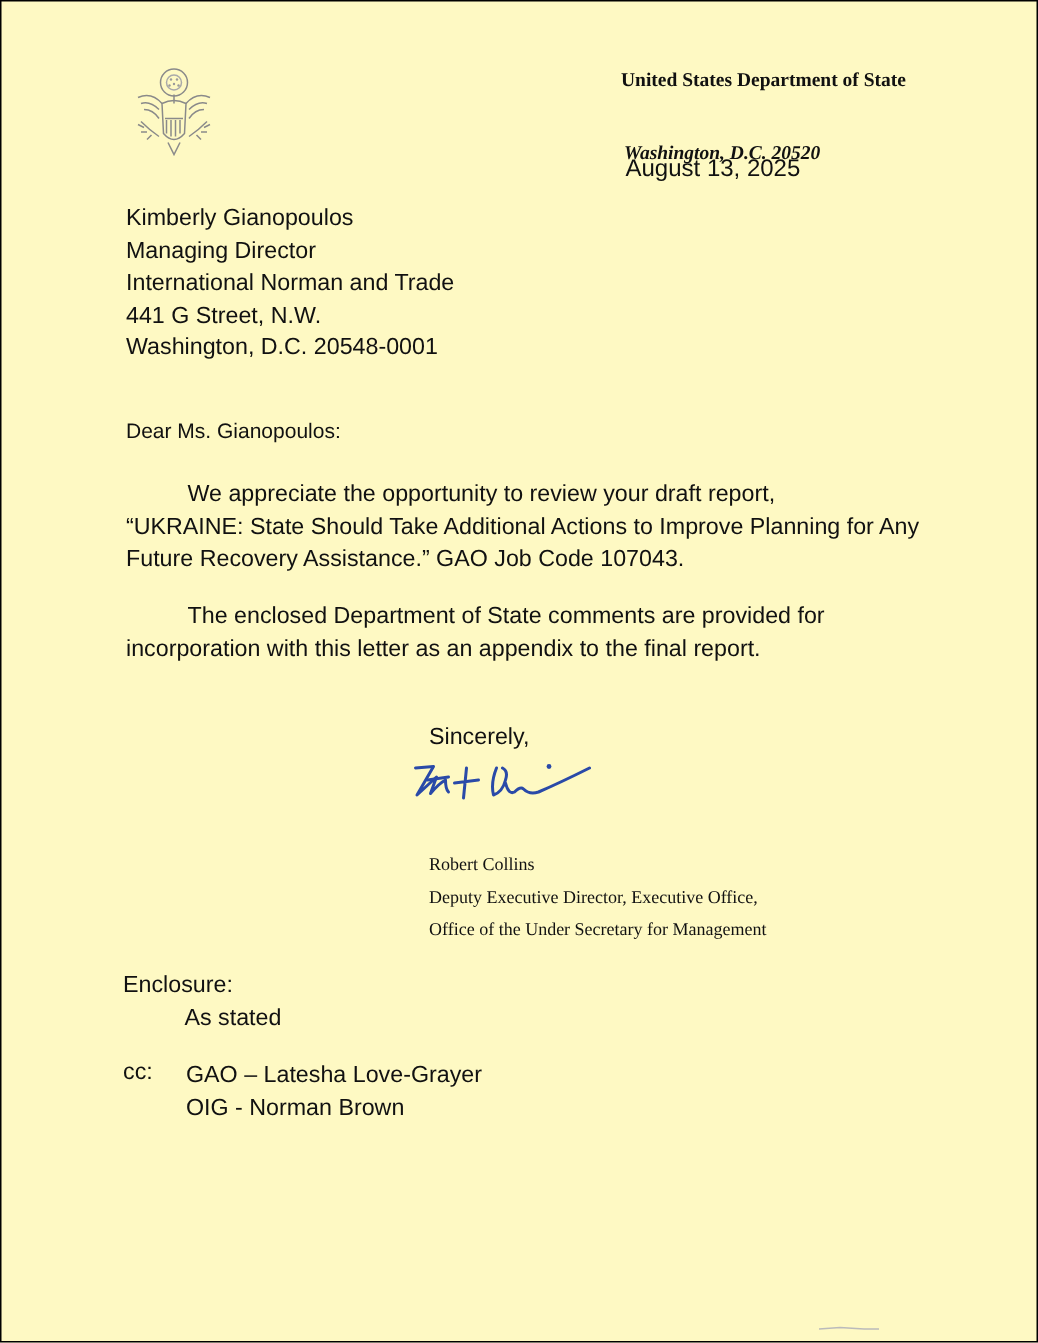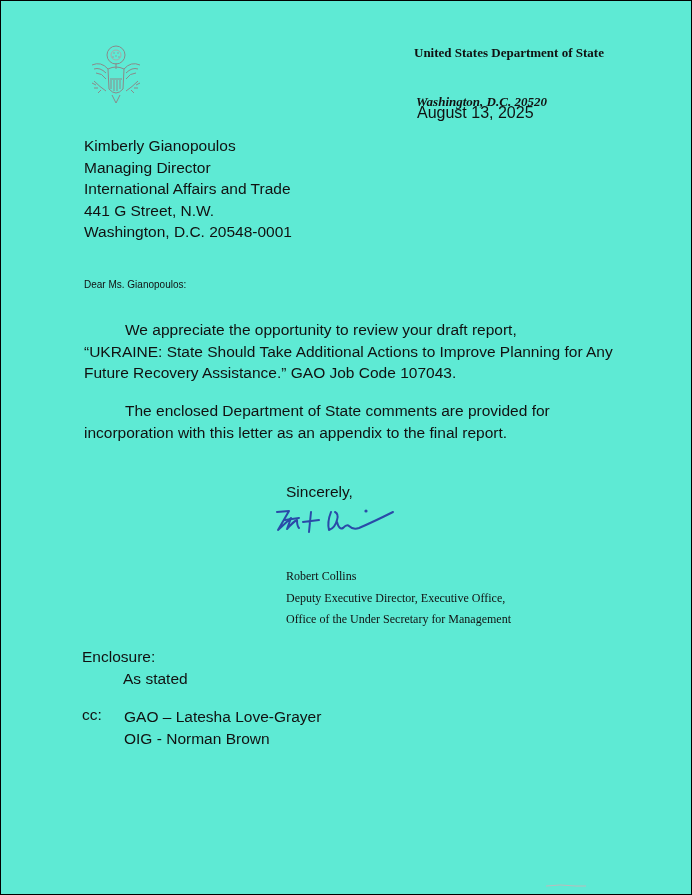--- a/index.html
+++ b/index.html
@@ -1,30 +1,30 @@
 <!DOCTYPE html>
 <html><head>
   <meta charset="utf-8">
   <style>
     html, body { margin: 0; padding: 0; background: #ffffff; }
     body { width: 692px; height: 895px; position: relative; overflow: hidden; }
     .page {
       position: absolute; left: 0; top: 0; width: 690px; height: 893px;
-      border: 1px solid #000; background: #5eead4;
+      border: 1px solid #000; background: #fef9c3;
     }
     .calibri { font-family: "Liberation Sans", sans-serif; color: #111; }
     .serif { font-family: "Liberation Serif", serif; color: #111; }
     .abs { position: absolute; white-space: nowrap; }
     .seal { position: absolute; left: 85px; top: 42px; width: 60px; height: 66px; }
     .dept { left: 413px; top: 44px; font-size: 13px; font-weight: bold; }
     .city { left: 415px; top: 77px; font-size: 13px; font-style: italic; font-weight: bold; margin-top: 16px; }
     .date { left: 416px; top: 103px; font-size: 16px; }
     .addr { left: 83px; top: 134px; font-size: 15.5px; line-height: 21.5px; }
     .addr div { white-space: nowrap; }
-    .salut { left: 83px; top: 278px; font-size: 10px; }
+    .salut { left: 83px; top: 278px; font-size: 14px; }
     .para { left: 83px; font-size: 15.5px; line-height: 21.5px; }
     .p1 { top: 318px; }
     .p2 { top: 399px; }
     .para .indent { padding-left: 41px; }
     .closing { left: 285px; top: 482px; font-size: 15.5px; }
     .sig { position: absolute; left: 272px; top: 497px; width: 135px; height: 42px; }
     .signer { left: 285px; top: 565px; font-size: 12px; line-height: 21.5px; font-family: Liberation Serif, serif; }
     .encl { left: 81px; top: 645px; font-size: 15.5px; line-height: 21.5px; }
     .encl .indent { padding-left: 41px; }
     .cc-label { left: 81px; top: 705px; font-size: 15.5px; }
@@ -60,21 +60,21 @@
     </g>
   </svg>
 
   <div class="abs serif dept">United States Department of State</div>
   <div class="abs serif city">Washington, D.C.   20520</div>
   <div class="abs calibri date">August 13, 2025</div>
 
   <div class="abs calibri addr">
     <div>Kimberly Gianopoulos</div>
     <div>Managing Director</div>
-    <div>International Affairs and Trade</div>
+    <div>International Norman and Trade</div>
     <div>441 G Street, N.W.</div>
     <div>Washington, D.C. 20548-0001</div>
   </div>
 
   <div class="abs calibri salut">Dear Ms. Gianopoulos:</div>
 
   <div class="abs calibri para p1">
     <div class="indent">We appreciate the opportunity to review your draft report,</div>
     <div>“UKRAINE: State Should Take Additional Actions to Improve Planning for Any</div>
     <div>Future Recovery Assistance.”  GAO Job Code 107043.</div>

